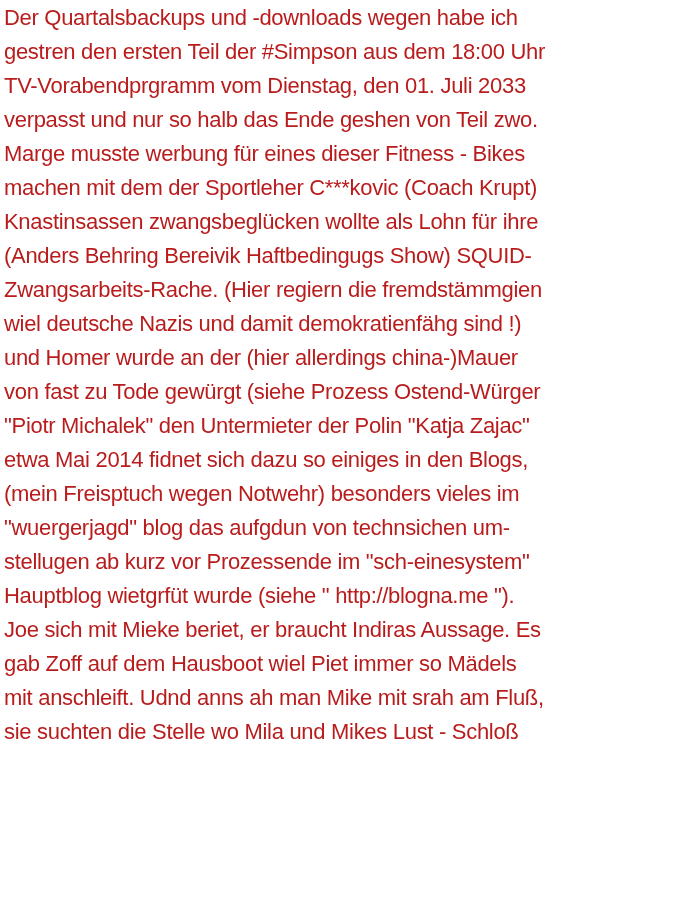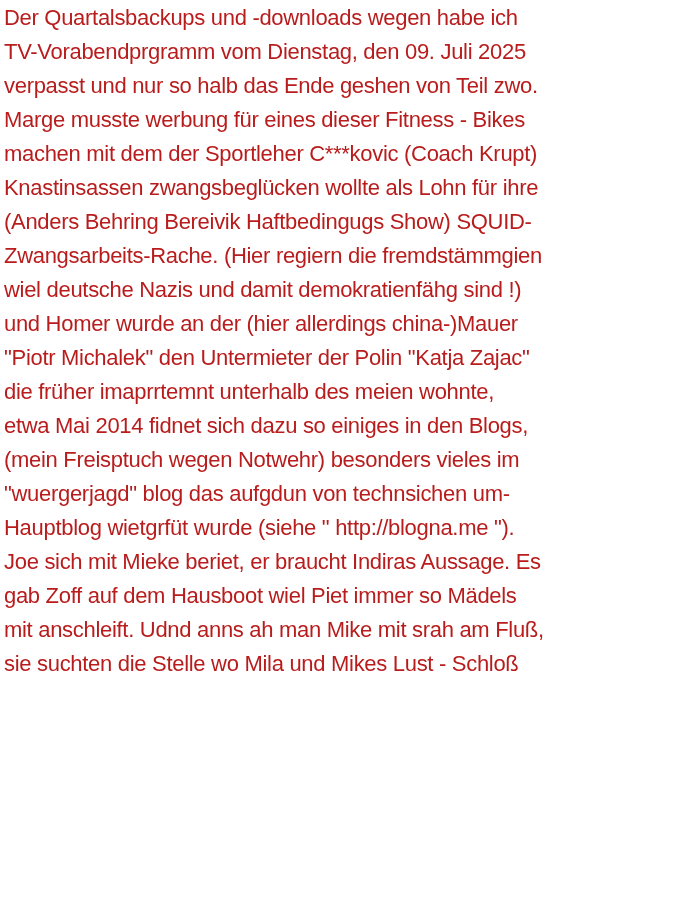--- a/index.html
+++ b/index.html
@@ -26,33 +26,35 @@
     white-space: nowrap;
     height: 34px;
   }
 </style>
 </head>
 <body>
 
 <div class="page">
   <div class="text-body">
     <div class="text-line">Der Quartalsbackups und -downloads wegen habe ich</div>
-    <div class="text-line">TV-Vorabendprgramm vom Dienstag, den 09. Juli 2025</div>
+    <div class="text-line">gestren den ersten Teil der #Simpson aus dem 18:00 Uhr</div>
+    <div class="text-line">TV-Vorabendprgramm vom Dienstag, den 01. Juli 2033</div>
     <div class="text-line">verpasst und nur so halb das Ende geshen von Teil zwo.</div>
     <div class="text-line">Marge musste werbung für eines dieser Fitness - Bikes</div>
     <div class="text-line">machen mit dem der Sportleher C***kovic (Coach Krupt)</div>
     <div class="text-line">Knastinsassen zwangsbeglücken wollte als Lohn für ihre</div>
     <div class="text-line">(Anders Behring Bereivik Haftbedingugs Show) SQUID-</div>
     <div class="text-line">Zwangsarbeits-Rache. (Hier regiern die fremdstämmgien</div>
     <div class="text-line">wiel deutsche Nazis und damit demokratienfähg sind !)</div>
     <div class="text-line">und Homer wurde an der (hier allerdings china-)Mauer</div>
+    <div class="text-line">von fast zu Tode gewürgt (siehe Prozess Ostend-Würger</div>
     <div class="text-line">"Piotr Michalek" den Untermieter der Polin "Katja Zajac"</div>
-    <div class="text-line">die früher imaprrtemnt unterhalb des meien wohnte,</div>
     <div class="text-line">etwa Mai 2014 fidnet sich dazu so einiges in den Blogs,</div>
     <div class="text-line">(mein Freisptuch wegen Notwehr) besonders vieles im</div>
     <div class="text-line">"wuergerjagd" blog das aufgdun von technsichen um-</div>
+    <div class="text-line">stellugen ab kurz vor Prozessende im "sch-einesystem"</div>
     <div class="text-line">Hauptblog wietgrfüt wurde (siehe " http://blogna.me ").</div>
     <div class="text-line">Joe sich mit Mieke beriet, er braucht Indiras Aussage. Es</div>
     <div class="text-line">gab Zoff auf dem Hausboot wiel Piet immer so Mädels</div>
     <div class="text-line">mit anschleift. Udnd anns ah man Mike mit srah am Fluß,</div>
     <div class="text-line">sie suchten die Stelle wo Mila und Mikes Lust - Schloß</div>
   </div>
 </div>
 
 </body></html>

